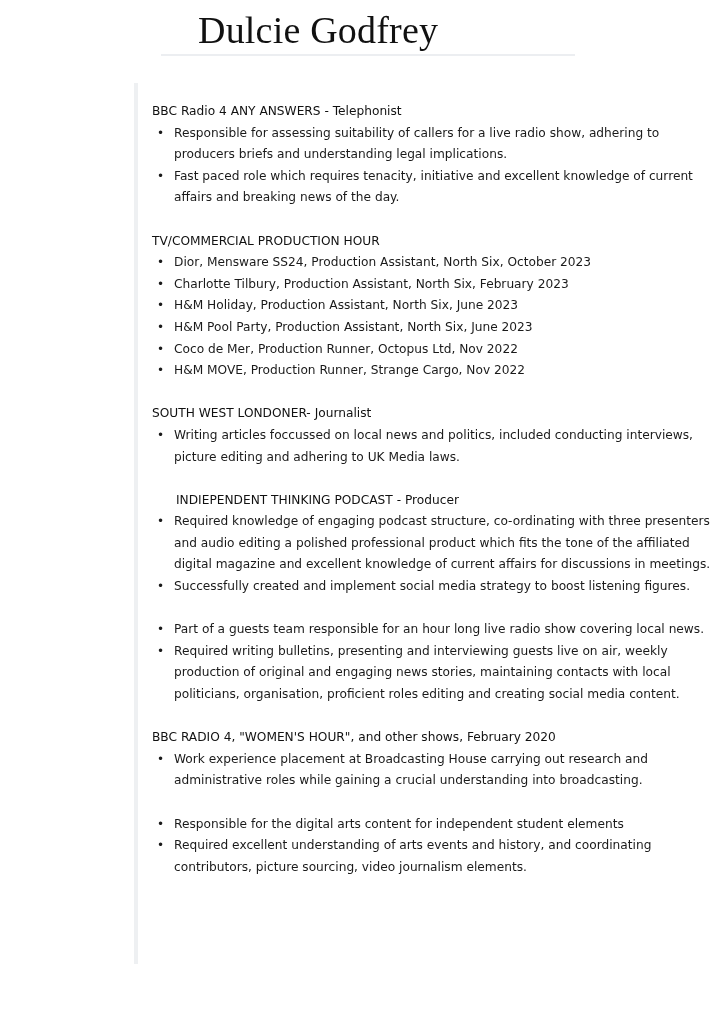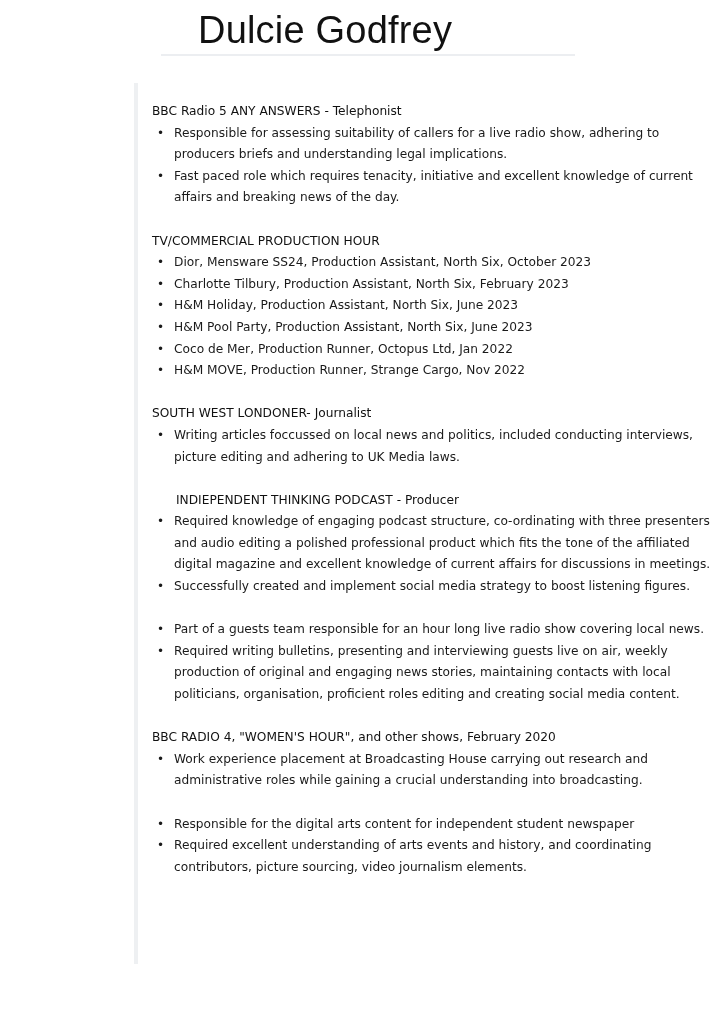--- a/index.html
+++ b/index.html
@@ -12,21 +12,21 @@
       height: 1024px;
       position: relative;
       overflow: hidden;
       font-family: "DejaVu Sans", sans-serif;
       color: #111111;
     }
     .name {
       position: absolute;
       left: 198px;
       top: 6px;
-      font-family: Liberation Sans, sans-serif;
+      font-family: Liberation Serif, serif;
       font-size: 38px;
       line-height: 48px;
       color: #111111;
       letter-spacing: 0.2px;
       white-space: nowrap;
     }
     .rule {
       position: absolute;
       left: 161px;
       top: 54px;
@@ -84,21 +84,21 @@
 </head>
 <body>
 
 <div class="name">Dulcie Godfrey</div>
 <div class="rule"></div>
 <div class="side-bar"></div>
 
 <div class="content">
 
   <div class="section">
-    <div class="heading">BBC Radio 5 ANY ANSWERS - Telephonist</div>
+    <div class="heading">BBC Radio 4 ANY ANSWERS - Telephonist</div>
     <ul>
       <li>
           <span class="bullet">•</span>
           <span class="txt">Responsible for assessing suitability of callers for a live radio show, adhering to producers briefs and understanding legal implications.</span>
         </li>
       <li>
           <span class="bullet">•</span>
           <span class="txt">Fast paced role which requires tenacity, initiative and excellent knowledge of current affairs and breaking news of the day.</span>
         </li>
     </ul>
@@ -118,21 +118,21 @@
       <li>
           <span class="bullet">•</span>
           <span class="txt">H&amp;M Holiday, Production Assistant, North Six, June 2023</span>
         </li>
       <li>
           <span class="bullet">•</span>
           <span class="txt">H&amp;M Pool Party, Production Assistant, North Six, June 2023</span>
         </li>
       <li>
           <span class="bullet">•</span>
-          <span class="txt">Coco de Mer, Production Runner, Octopus Ltd, Jan 2022</span>
+          <span class="txt">Coco de Mer, Production Runner, Octopus Ltd, Nov 2022</span>
         </li>
       <li>
           <span class="bullet">•</span>
           <span class="txt">H&amp;M MOVE, Production Runner, Strange Cargo, Nov 2022</span>
         </li>
     </ul>
   </div>
 
   <div class="section">
     <div class="heading">SOUTH WEST LONDONER- Journalist</div>
@@ -178,21 +178,21 @@
           <span class="bullet">•</span>
           <span class="txt">Work experience placement at Broadcasting House carrying out research and administrative roles while gaining a crucial understanding into broadcasting.</span>
         </li>
     </ul>
   </div>
 
   <div class="section">
     <ul>
       <li>
           <span class="bullet">•</span>
-          <span class="txt">Responsible for the digital arts content for independent student newspaper</span>
+          <span class="txt">Responsible for the digital arts content for independent student elements</span>
         </li>
       <li>
           <span class="bullet">•</span>
           <span class="txt">Required excellent understanding of arts events and history, and coordinating contributors, picture sourcing, video journalism elements.</span>
         </li>
     </ul>
   </div>
 
 </div>
 

